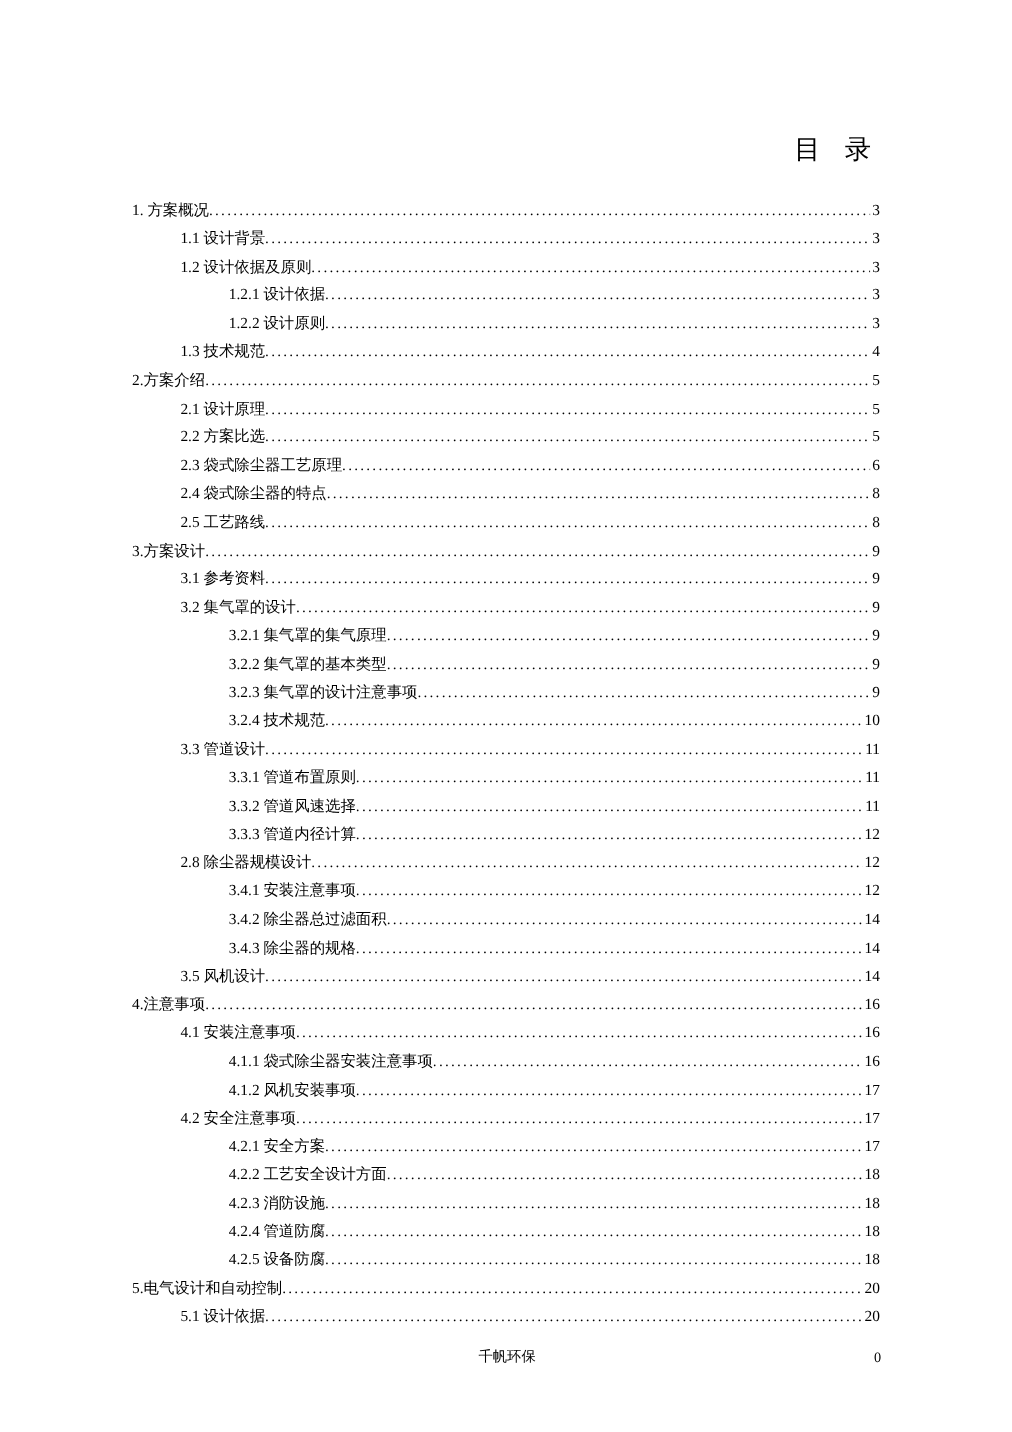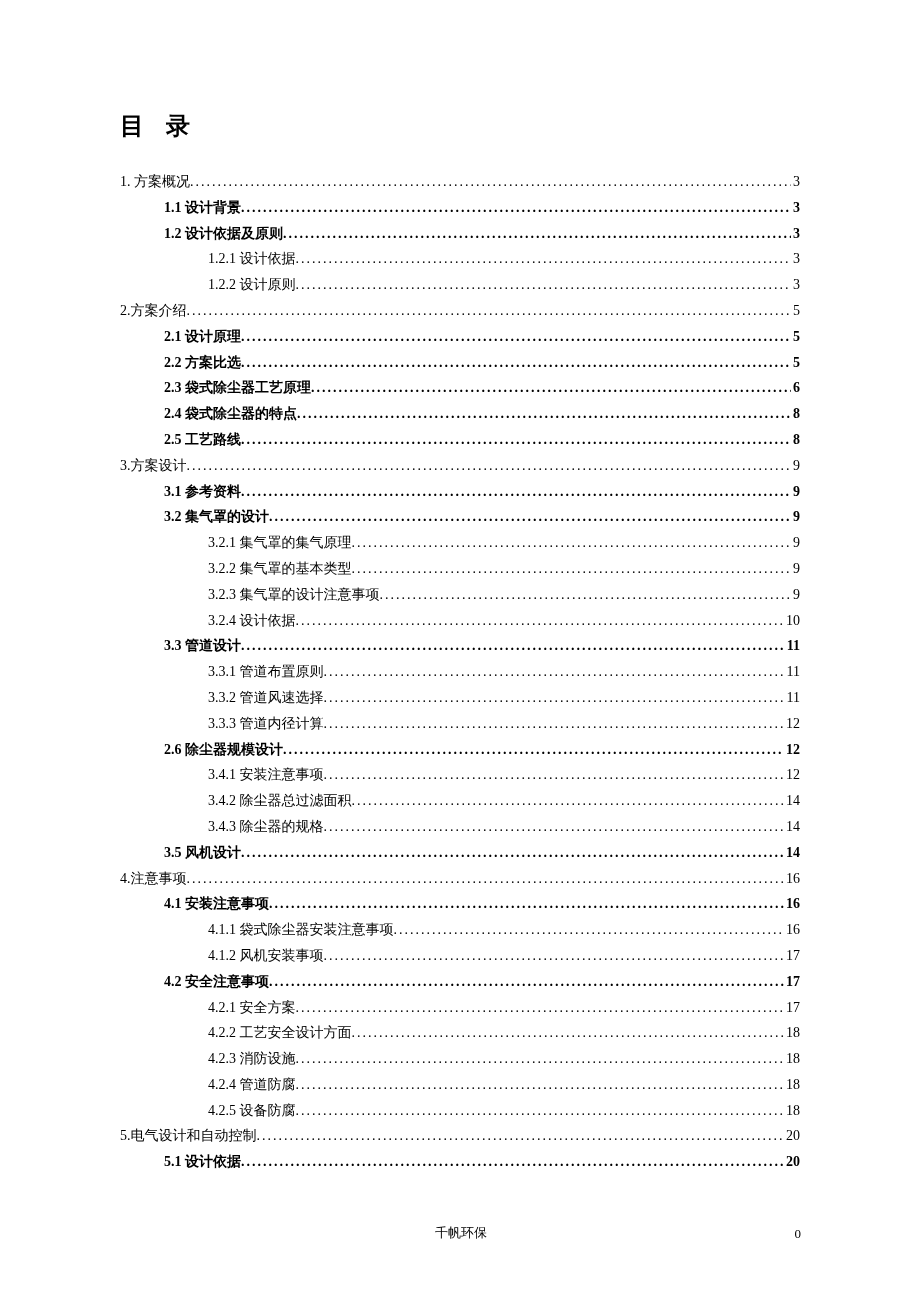--- a/index.html
+++ b/index.html
@@ -9,38 +9,39 @@
     }
     body {
       background: #ffffff;
       font-family: "SimSun", "宋体", serif;
       width: 920px;
       height: 1302px;
       position: relative;
       padding: 110px 120px 60px 120px;
     }
     .title {
-      text-align: left;
+      text-align: right;
       font-size: 24px;
-      font-weight: bold;
+      font-weight: normal;
       margin-bottom: 28px;
       letter-spacing: 8px;
+      margin-top: 10px;
     }
     .toc {
       font-size: 14px;
       line-height: 1.7;
     }
     .toc-entry {
       display: flex;
       align-items: flex-end;
       white-space: nowrap;
       margin-bottom: 2px;
     }
     .toc-entry.level-0 { padding-left: 0; }
-    .toc-entry.level-1 { padding-left: 44px; font-weight: bold; }
+    .toc-entry.level-1 { padding-left: 44px; }
     .toc-entry.level-2 { padding-left: 88px; }
     .toc-label {
       flex-shrink: 0;
     }
     .toc-dots {
       flex: 1;
       overflow: hidden;
       letter-spacing: 2px;
       color: #000;
       min-width: 0;
@@ -92,20 +93,25 @@
     <div class="toc-entry level-2">
       <span class="toc-label">1.2.1 设计依据</span>
       <span class="toc-dots"></span>
       <span class="toc-page">3</span>
     </div>
     <div class="toc-entry level-2">
       <span class="toc-label">1.2.2 设计原则</span>
       <span class="toc-dots"></span>
       <span class="toc-page">3</span>
     </div>
+    <div class="toc-entry level-1">
+      <span class="toc-label">1.3 技术规范</span>
+      <span class="toc-dots"></span>
+      <span class="toc-page">4</span>
+    </div>
     <div class="toc-entry level-0">
       <span class="toc-label">2.方案介绍</span>
       <span class="toc-dots"></span>
       <span class="toc-page">5</span>
     </div>
     <div class="toc-entry level-1">
       <span class="toc-label">2.1 设计原理</span>
       <span class="toc-dots"></span>
       <span class="toc-page">5</span>
     </div>
@@ -153,21 +159,21 @@
       <span class="toc-label">3.2.2 集气罩的基本类型</span>
       <span class="toc-dots"></span>
       <span class="toc-page">9</span>
     </div>
     <div class="toc-entry level-2">
       <span class="toc-label">3.2.3 集气罩的设计注意事项</span>
       <span class="toc-dots"></span>
       <span class="toc-page">9</span>
     </div>
     <div class="toc-entry level-2">
-      <span class="toc-label">3.2.4 设计依据</span>
+      <span class="toc-label">3.2.4 技术规范</span>
       <span class="toc-dots"></span>
       <span class="toc-page">10</span>
     </div>
     <div class="toc-entry level-1">
       <span class="toc-label">3.3 管道设计</span>
       <span class="toc-dots"></span>
       <span class="toc-page">11</span>
     </div>
     <div class="toc-entry level-2">
       <span class="toc-label">3.3.1 管道布置原则</span>
@@ -178,21 +184,21 @@
       <span class="toc-label">3.3.2 管道风速选择</span>
       <span class="toc-dots"></span>
       <span class="toc-page">11</span>
     </div>
     <div class="toc-entry level-2">
       <span class="toc-label">3.3.3 管道内径计算</span>
       <span class="toc-dots"></span>
       <span class="toc-page">12</span>
     </div>
     <div class="toc-entry level-1">
-      <span class="toc-label">2.6 除尘器规模设计</span>
+      <span class="toc-label">2.8 除尘器规模设计</span>
       <span class="toc-dots"></span>
       <span class="toc-page">12</span>
     </div>
     <div class="toc-entry level-2">
       <span class="toc-label">3.4.1 安装注意事项</span>
       <span class="toc-dots"></span>
       <span class="toc-page">12</span>
     </div>
     <div class="toc-entry level-2">
       <span class="toc-label">3.4.2 除尘器总过滤面积</span>

